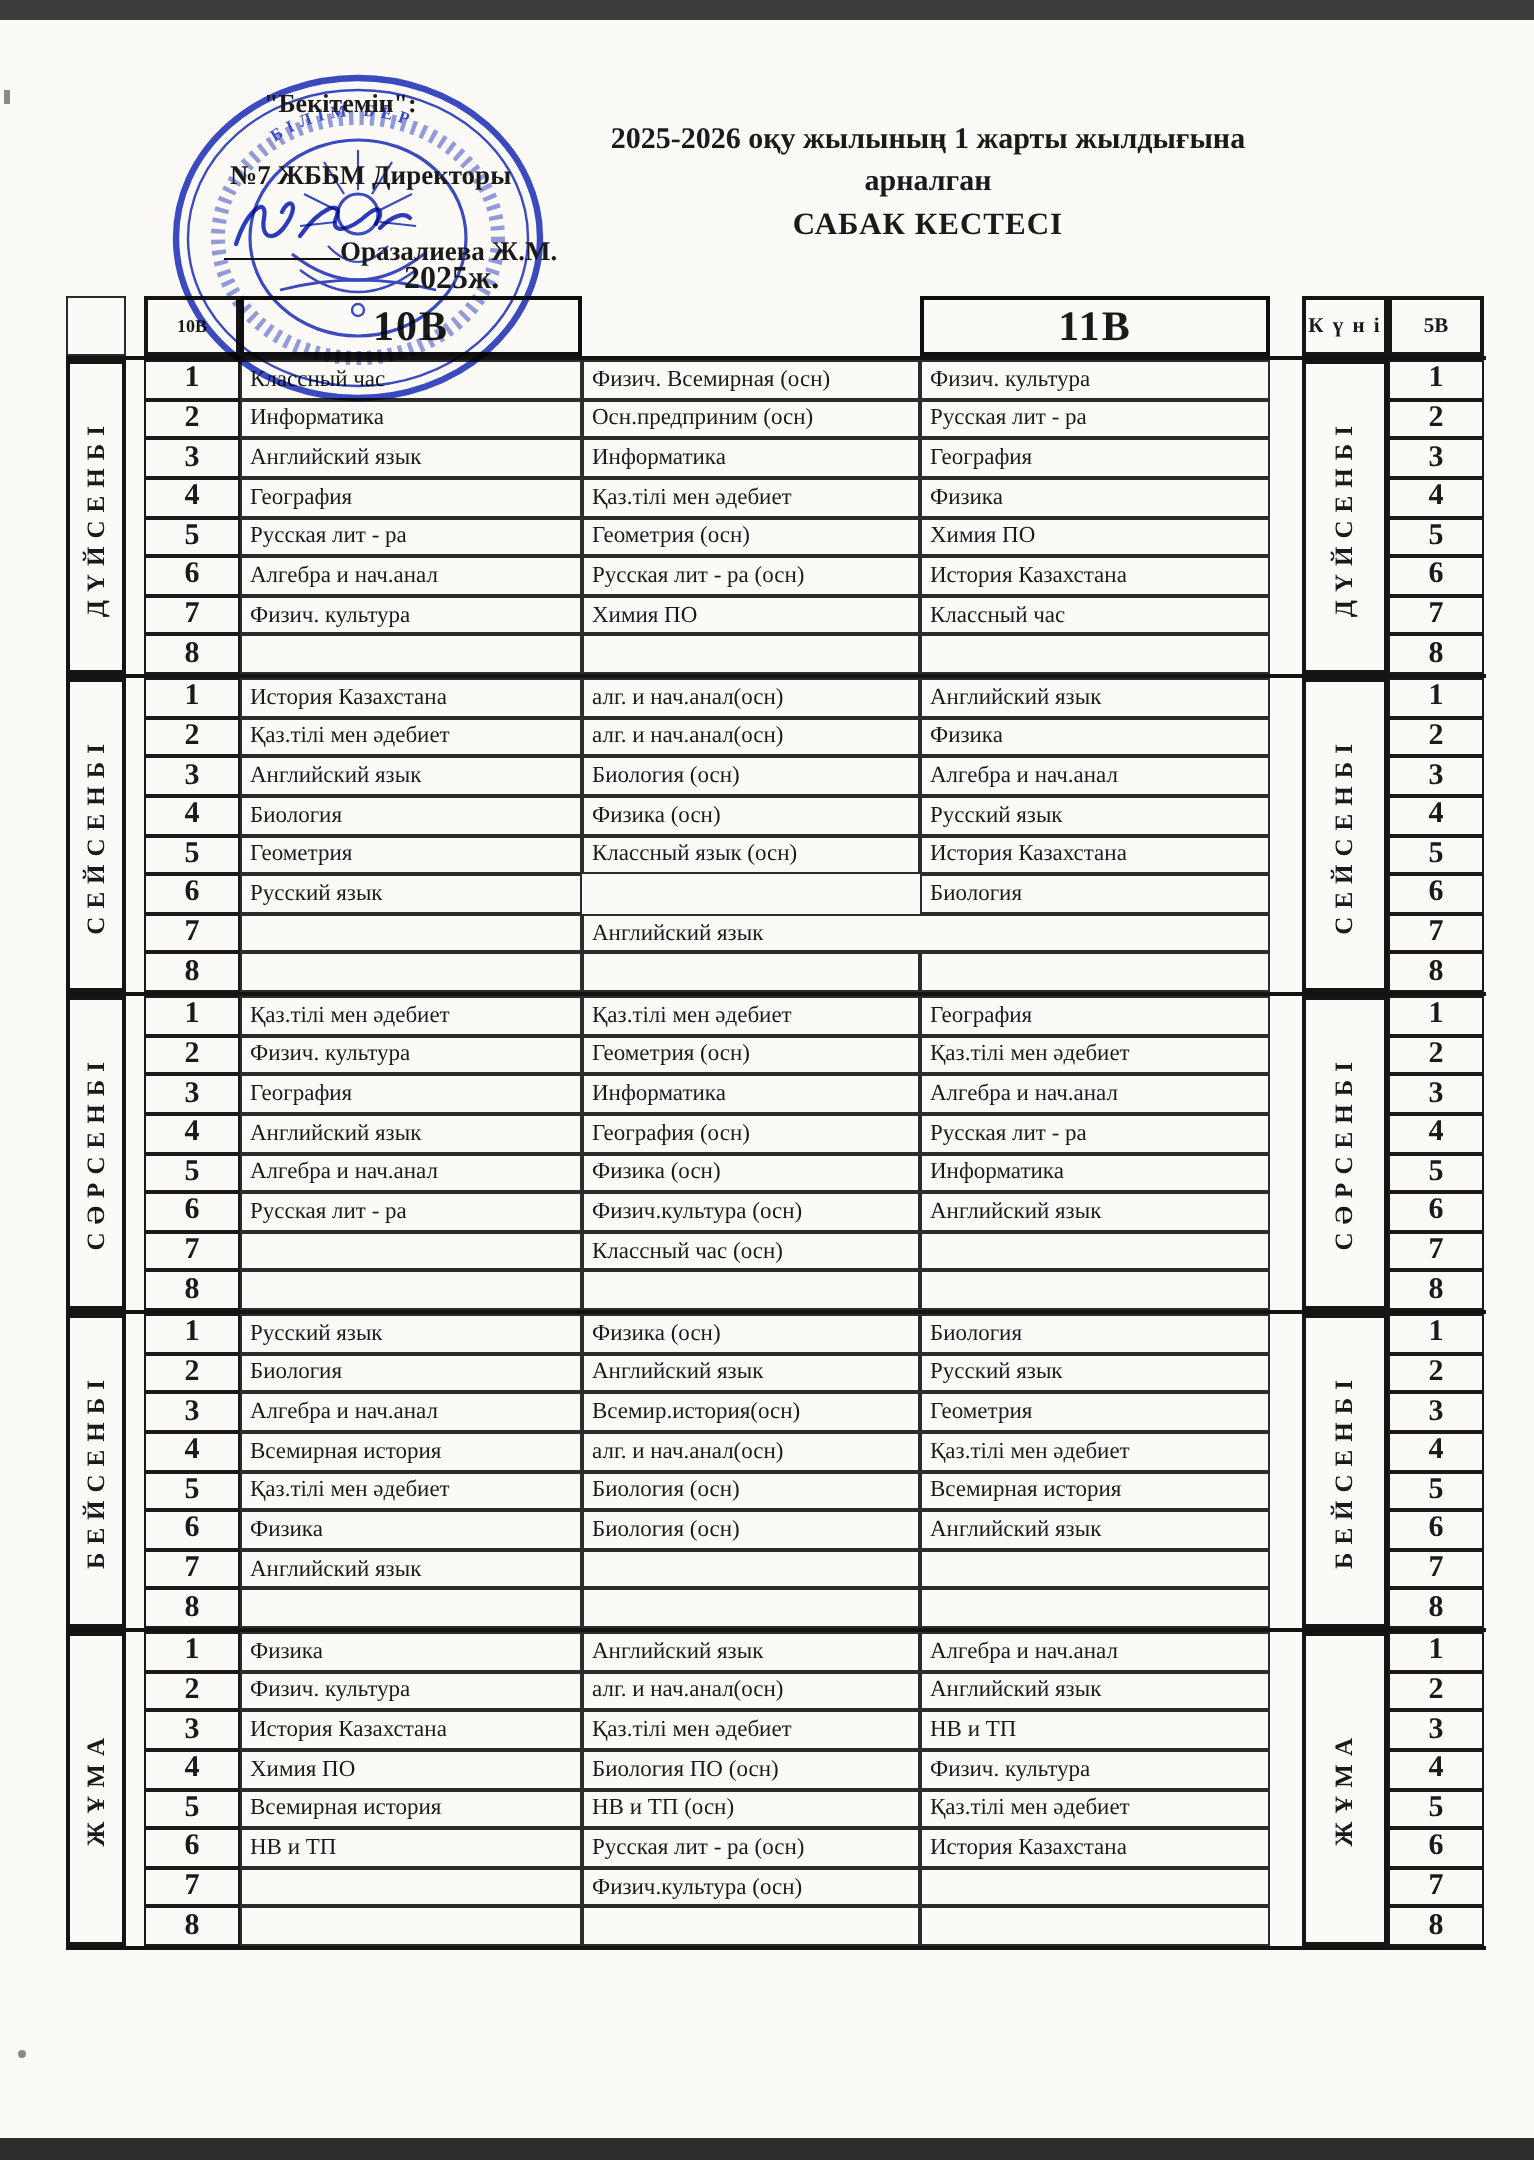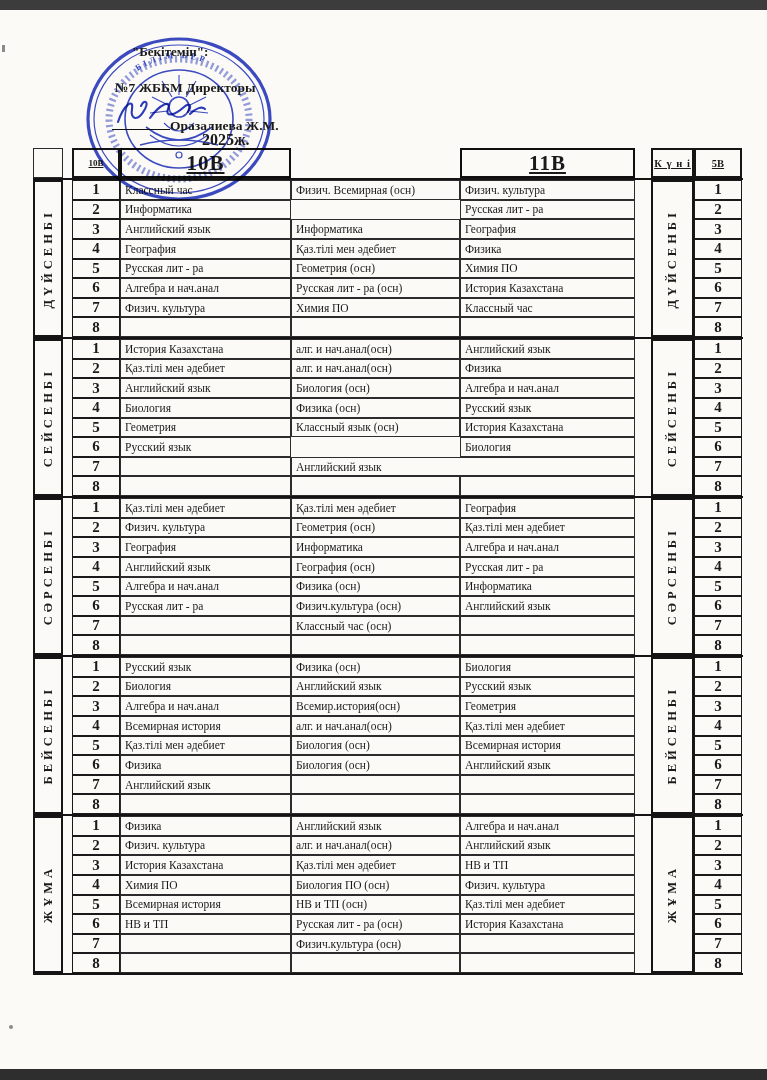--- a/index.html
+++ b/index.html
@@ -24,21 +24,21 @@
   
   .stamp{position:absolute;left:84px;top:35px;width:190px;height:168px;z-index:5;
          mix-blend-mode:multiply;opacity:.92;pointer-events:none;}
   .sig{position:absolute;left:112px;top:96px;width:100px;height:34px;z-index:6;
        mix-blend-mode:multiply;}
 
   
   :root{--cols:30px 9px 48px 171px 169px 175px 16px 43px 48px;}
   .sched{position:absolute;left:33px;top:148px;width:710px;z-index:1;}
   .hdr{display:grid;grid-template-columns:var(--cols);height:30px;}
-  .hd{display:flex;align-items:center;justify-content:center;font-weight:bold;background:transparent;text-decoration:underline;}
+  .hd{display:flex;align-items:center;justify-content:center;font-weight:bold;background:transparent;}
   .hd-day{border:1px solid #2a2a2a;}
   .hd-num{border:2px solid #151515;font-size:9px;}
   .hd-big{border:2.5px solid #0e0e0e;font-size:21px;letter-spacing:1px;}
   .hd-kuni{border:2px solid #151515;font-size:10.5px;letter-spacing:1px;white-space:nowrap;}
   .hd-5v{border:2px solid #151515;font-size:10.5px;}
   .day-block{display:grid;grid-template-columns:var(--cols);grid-template-rows:repeat(8,1fr);
              height:157px;border-top:2px solid #141414;}
   .day-block:last-child{border-bottom:2.5px solid #141414;}
   .cell{min-width:0;min-height:0;}
   .day-cell{border:2px solid #151515;display:flex;align-items:center;justify-content:center;}
@@ -94,20 +94,25 @@
         <path d="M78,18 C84,12 90,10 93,13"></path>
       </g>
     </svg>
   </div>
 
   <div class="approval" id="appr1">"Бекітемін":</div>
   <div class="approval" id="appr2">№7 ЖББМ Директоры</div>
   <div class="approval" id="appr3"><span class="sigline"></span><span>Оразалиева Ж.М.</span></div>
   <div class="approval" id="appr4">2025ж.</div>
 
+  <div class="title-block">
+    <div class="title-line">2025-2026  оқу жылының  1 жарты жылдығына</div>
+    <div class="title-line">арналган</div>
+    <div class="title-line t3">САБАК КЕСТЕСІ</div>
+  </div>
 
   <div class="sched">
     <div class="hdr">
       <div class="hd hd-day" style="grid-column:1"></div>
       <div class="gapcell" style="grid-column:2"></div>
       <div class="hd hd-num" style="grid-column:3">10В</div>
       <div class="hd hd-big" style="grid-column:4">10В</div>
       <div class="hd hd-big" style="grid-column:6">11В</div>
       <div class="gapcell" style="grid-column:7"></div>
       <div class="hd hd-kuni" style="grid-column:8">К ү н і</div>
@@ -137,20 +142,23 @@
           </div>
           <div class="cell ncell" style="grid-area: 1 / 9;">
             <span>1</span>
           </div>
           <div class="cell ncell" style="grid-area: 2 / 3;">
             <span>2</span>
           </div>
           <div class="cell scell" style="grid-area: 2 / 4;">
             <span>Информатика</span>
           </div>
+          <div class="cell scell" style="grid-area: 2 / 5;">
+            <span>Осн.предприним (осн)</span>
+          </div>
           <div class="cell scell" style="grid-area: 2 / 6;">
             <span>Русская лит - ра</span>
           </div>
           <div class="cell ncell" style="grid-area: 2 / 9;">
             <span>2</span>
           </div>
           <div class="cell ncell" style="grid-area: 3 / 3;">
             <span>3</span>
           </div>
           <div class="cell scell" style="grid-area: 3 / 4;">

